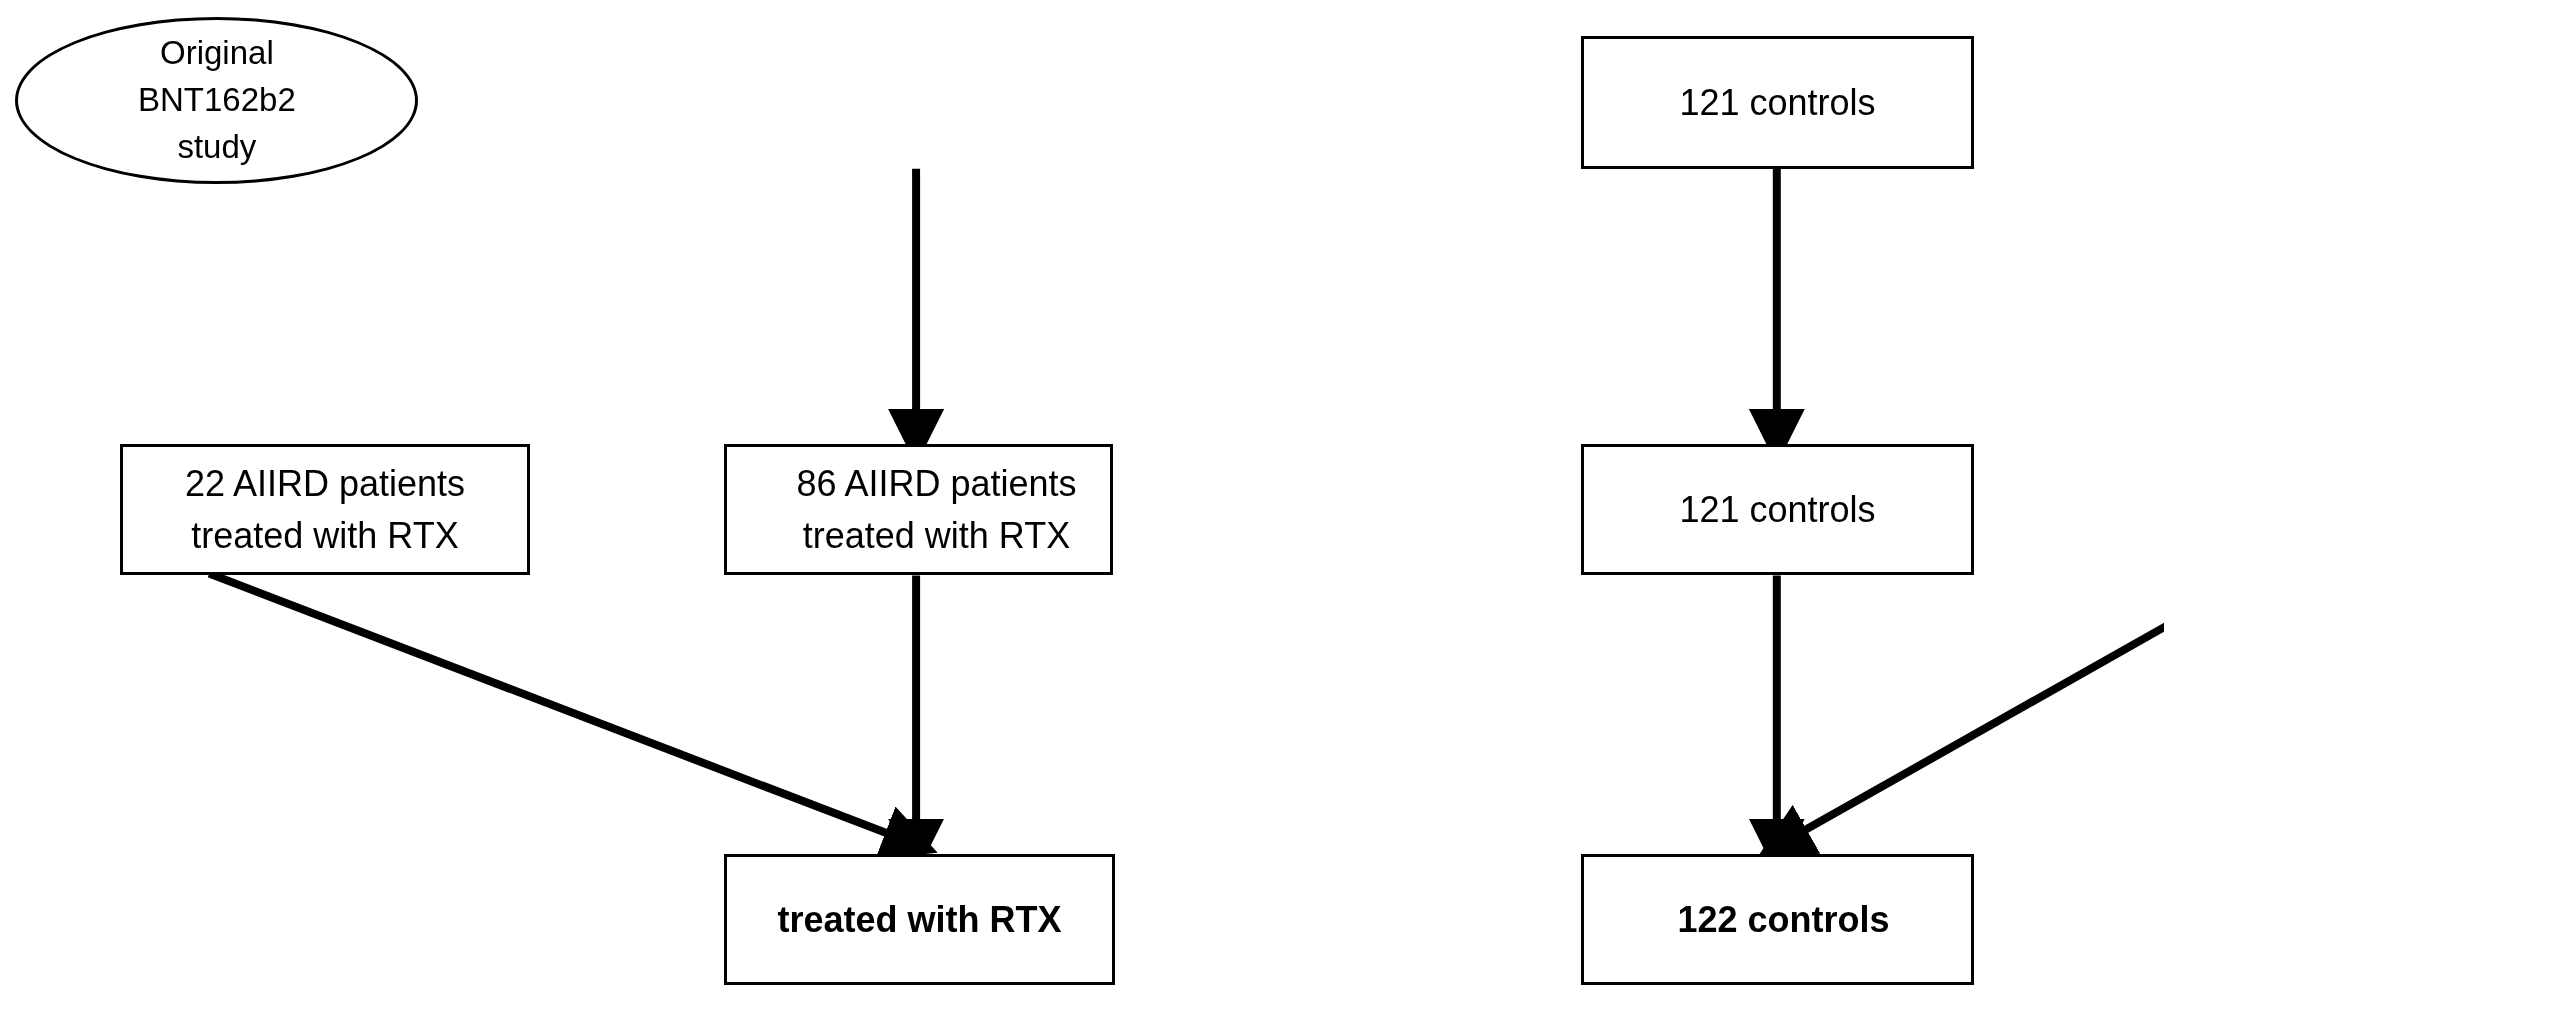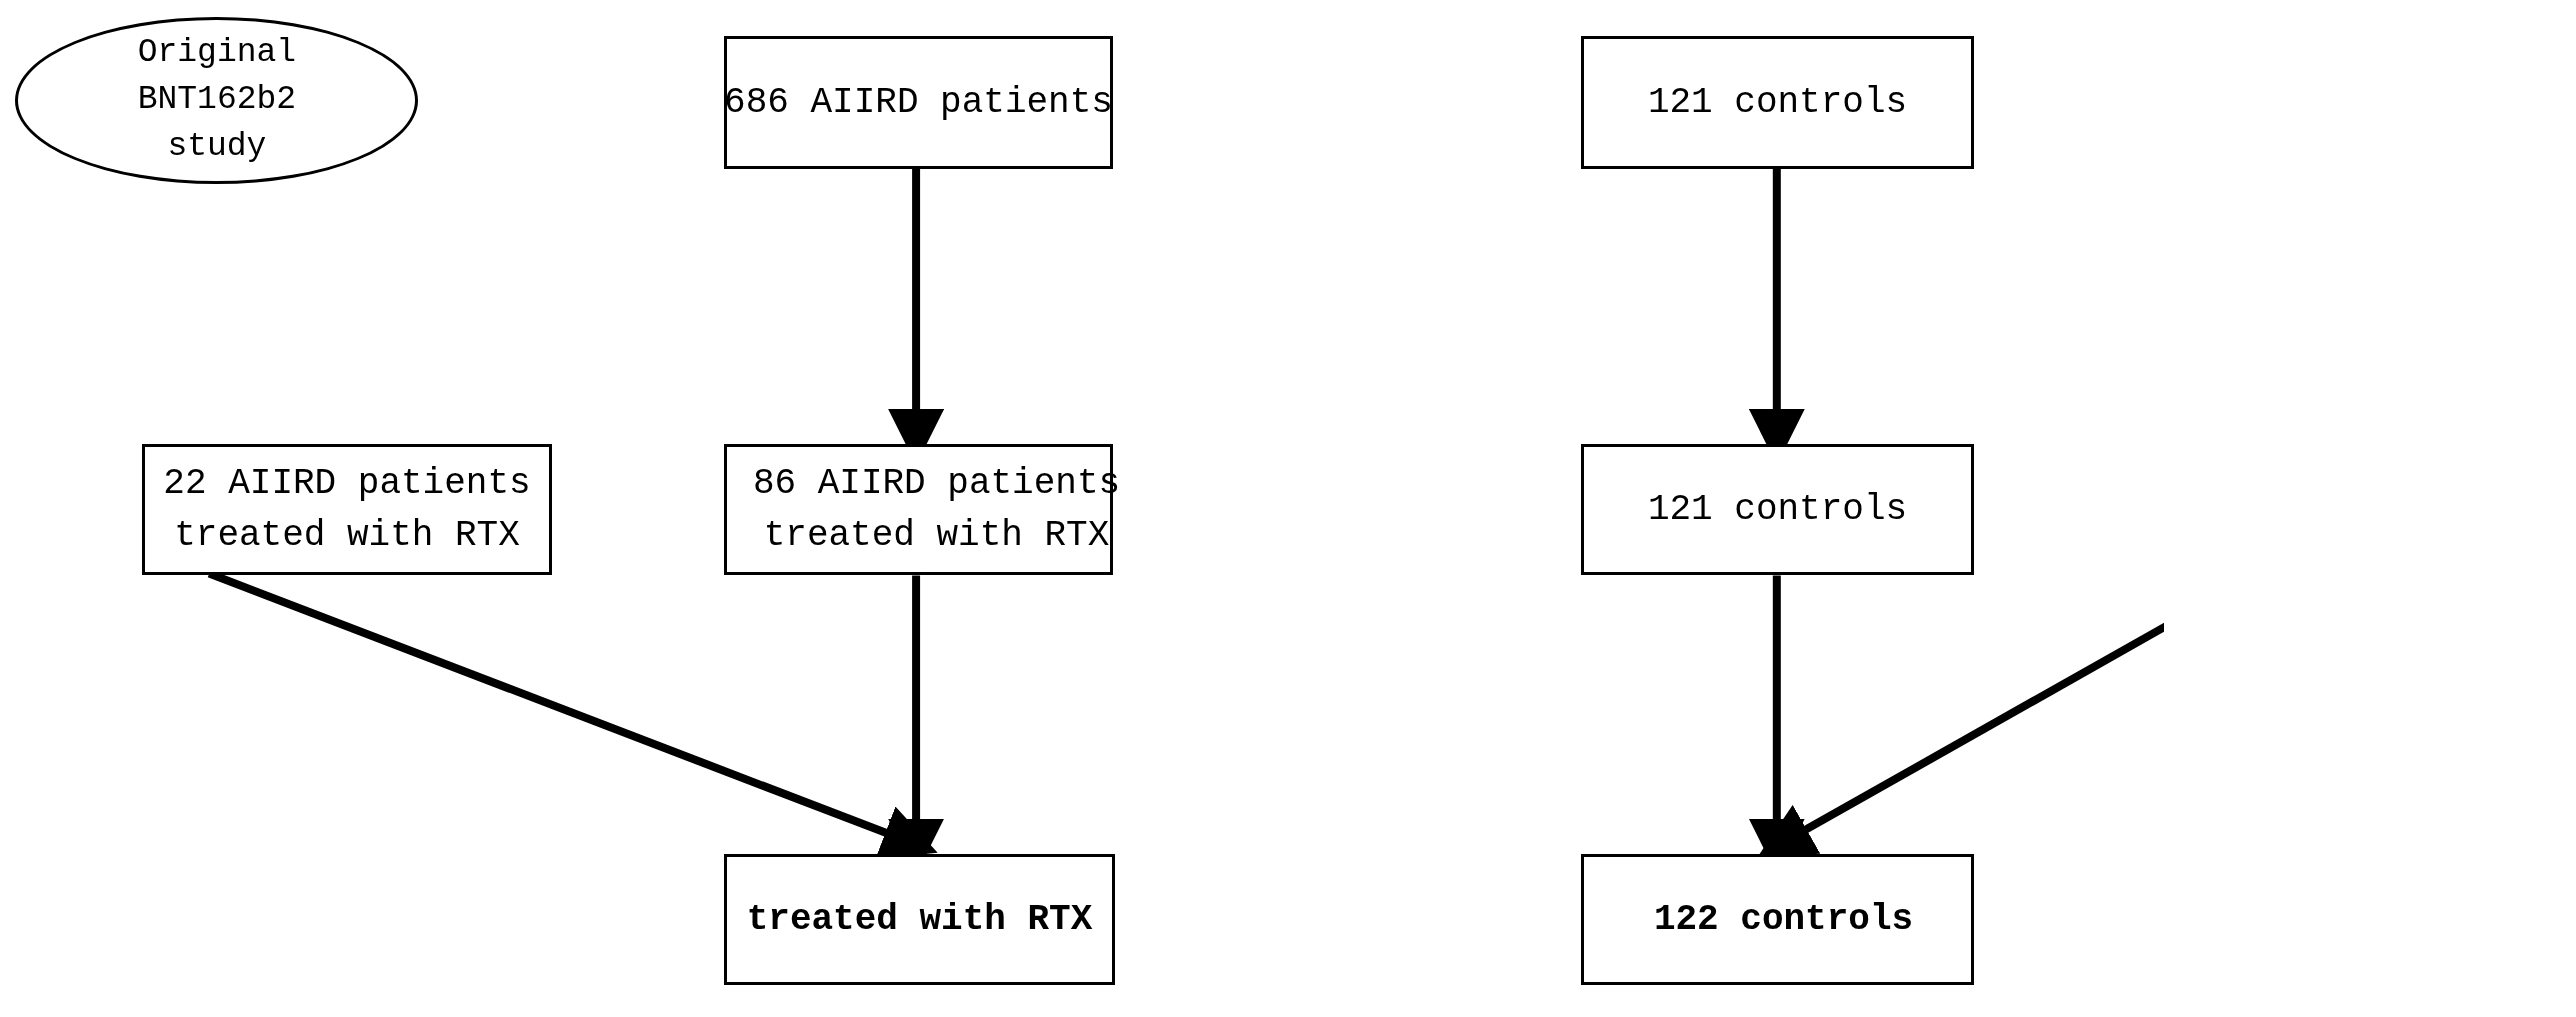--- a/index.html
+++ b/index.html
@@ -5,21 +5,21 @@
   html, body {
     margin: 0;
     padding: 0;
     background: #ffffff;
   }
   #canvas {
     position: relative;
     width: 2164px;
     height: 1018px;
     background: #ffffff;
-    font-family: Liberation Mono, monospace;
+    font-family: Liberation Sans, sans-serif;
     overflow: hidden;
   }
   .node {
     position: absolute;
     box-sizing: border-box;
     display: flex;
     flex-direction: column;
     align-items: center;
     justify-content: center;
     text-align: center;
@@ -78,29 +78,26 @@
 
     <line x1="3661" y1="938" x2="2900" y2="1368" stroke="#000000" stroke-width="13" marker-end="url(#arrowhead)"></line>
   </svg>
 
   <div class="node ellipse" style="left:15.4px; top:17px; width:403px; height:167px;">
     <span class="line fs-54">Original</span>
     <span class="line fs-54">BNT162b2</span>
     <span class="line fs-54">study</span>
   </div>
 
-  <div class="node box" style="left:724px; top:36px; width:389px; height:133px;">
-    <span class="line fs-58">686 AIIRD patients</span>
-  </div>
 
   <div class="node box" style="left:1581px; top:36px; width:393px; height:133px;">
     <span class="line fs-58">121 controls</span>
   </div>
 
-  <div class="node box" style="left:120px; top:444px; width:410px; height:131px;margin-left:22px;">
+  <div class="node box" style="left:120px; top:444px; width:410px; height:131px;">
     <span class="line fs-58">22 AIIRD patients</span>
     <span class="line fs-58">treated with RTX</span>
   </div>
 
   <div class="node box" style="left:724px; top:444px; width:389px; height:131px;padding-left:36px;">
     <span class="line fs-58">86 AIIRD patients</span>
     <span class="line fs-58">treated with RTX</span>
   </div>
 
   <div class="node box" style="left:1581px; top:444px; width:393px; height:131px;">

